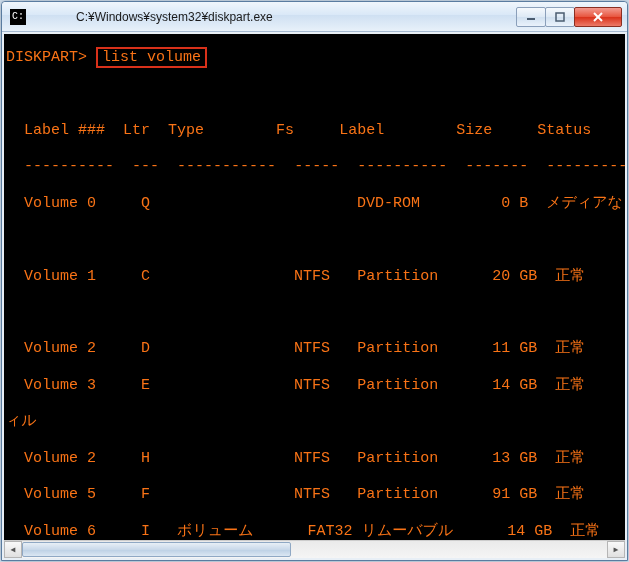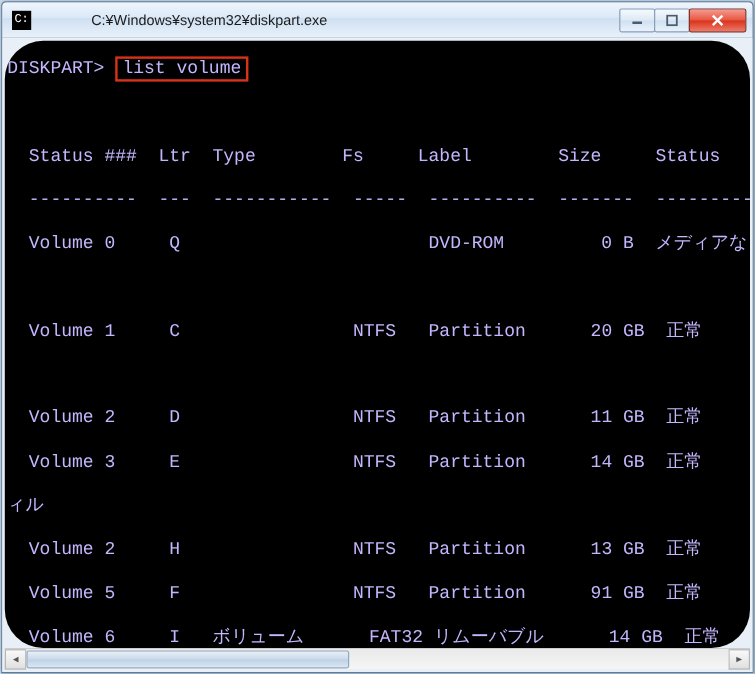--- a/index.html
+++ b/index.html
@@ -78,28 +78,27 @@
     flex: 1;
     background: #e8eff6;
     padding: 2px;
     display: flex;
     flex-direction: column;
     overflow: hidden;
   }
   .console {
     flex: 1;
     background: #000;
-    color: #c4b5fd;
+    color: #f97316;
     font-size: 15px;
     line-height: 1.15;
     padding: 15px 2px 2px 2px;
     font-family: 'MS Gothic', 'Courier New', monospace;
     white-space: pre;
     overflow: hidden;
-    border-radius: 32px;
   }
   .hl {
     display: inline-block;
     border: 2px solid #d9311a;
     padding: 0 4px;
     margin: -2px 0;
   }
   .line { margin-bottom: 2px; min-height: 17px; }
 
   .scrollbar-h {
@@ -153,21 +152,21 @@
             <line x1="2" y1="2" x2="10" y2="10" stroke="#fff" stroke-width="2"></line>
             <line x1="10" y1="2" x2="2" y2="10" stroke="#fff" stroke-width="2"></line>
           </svg>
       </div>
     </div>
   </div>
 
   <div class="console-area">
     <div class="console"><div class="line"><span>DISKPART&gt;</span> <span class="hl">list volume</span></div>
 <div class="line"></div>
-<div class="line">  <span>Status ###</span>  <span>Ltr</span>  <span>Type</span>        <span>Fs</span>     <span>Label</span>        <span>Size</span>     <span>Status</span>     </div>
+<div class="line">  <span>Label ###</span>  <span>Ltr</span>  <span>Type</span>        <span>Fs</span>     <span>Label</span>        <span>Size</span>     <span>Status</span>     </div>
 <div class="line">  <span>----------</span>  <span>---</span>  <span>-----------</span>  <span>-----</span>  <span>----------</span>  <span>-------</span>  <span>---------</span>  </div>
 <div class="line">  <span>Volume 0</span>     <span>Q</span>                       <span>DVD-ROM</span>         <span>0 B</span>  <span>メディアなし</span></div>
 <div class="line"></div>
 <div class="line">  <span>Volume 1</span>     <span>C</span>                <span>NTFS</span>   <span>Partition</span>      <span>20 GB</span>  <span>正常</span>       </div>
 <div class="line"></div>
 <div class="line">  <span>Volume 2</span>     <span>D</span>                <span>NTFS</span>   <span>Partition</span>      <span>11 GB</span>  <span>正常</span></div>
 <div class="line">  <span>Volume 3</span>     <span>E</span>                <span>NTFS</span>   <span>Partition</span>      <span>14 GB</span>  <span>正常</span>       </div>
 <div class="line">ィル</div>
 <div class="line">  <span>Volume 2</span>     <span>H</span>                <span>NTFS</span>   <span>Partition</span>      <span>13 GB</span>  <span>正常</span></div>
 <div class="line">  <span>Volume 5</span>     <span>F</span>                <span>NTFS</span>   <span>Partition</span>      <span>91 GB</span>  <span>正常</span></div>

